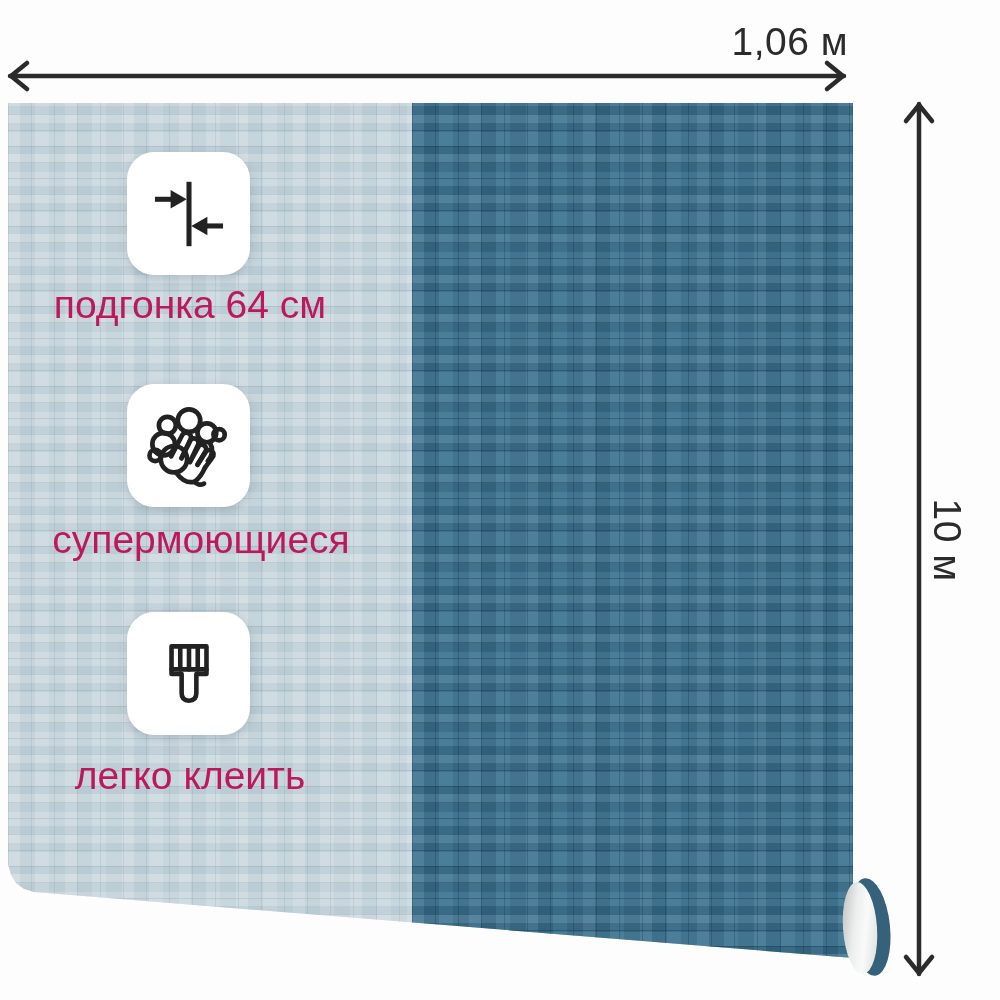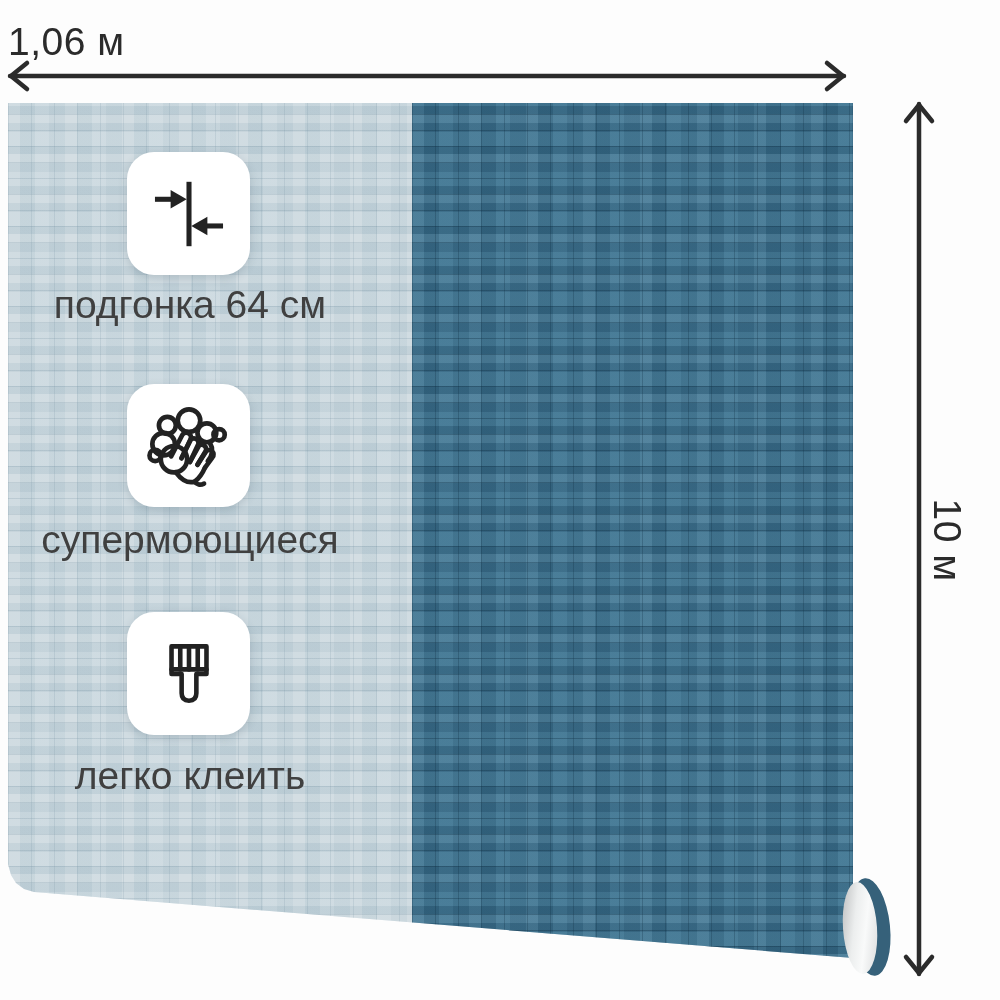--- a/index.html
+++ b/index.html
@@ -4,21 +4,21 @@
 <style>
   html,body{margin:0;padding:0;background:#ffffff;}
   #stage{
     position:relative;width:1000px;height:1000px;background:#fdfdfd;overflow:hidden;
     font-family:"Liberation Sans", sans-serif;color:#2d2d2d;
   }
   .abs{position:absolute;}
 
   
   .dim-label{font-size:39px;font-weight:400;color:#2b2b2b;letter-spacing:.5px;}
-  #width-label{left:8px;top:20px;width:840px;text-align:left;}
+  #width-label{left:8px;top:20px;width:840px;text-align:right;}
   #height-label{left:879px;top:520px;width:140px;height:40px;text-align:center;
     transform:rotate(90deg);}
   .arrow-svg{display:block;}
 
   
   #sheet{
     left:8px;top:103px;width:845px;height:860px;
     clip-path:polygon(0px 0px,845px 0px,845px 855px,26px 789px,16px 786px,8px 780px,3px 772px,0px 761px);
   }
   .half{position:absolute;top:0;height:100%;}
@@ -52,24 +52,24 @@
     width:123px;height:123px;background:#ffffff;border-radius:27px;
     box-shadow:0 3px 10px rgba(50,75,90,.20);
     display:flex;align-items:center;justify-content:center;
   }
   #badge-1{left:127px;top:152px;}
   #badge-2{left:127px;top:384px;}
   #badge-3{left:127px;top:612px;}
   .badge svg{display:block;}
   .feature-label{
     left:8px;width:364px;text-align:center;
-    font-size:39px;font-weight:400;color:#404040;white-space:nowrap;
+    font-size:39px;font-weight:400;color:#be185d;white-space:nowrap;
   }
   #label-1{top:283px;}
-  #label-2{top:518px;}
+  #label-2{top:518px;padding-left:11px;}
   #label-3{top:748px;margin-top:6px;}
 </style>
 </head>
 <body>
 
 <div id="stage">
 
   <div class="abs dim-label" id="width-label">1,06 м</div>
 
   <svg class="abs arrow-svg" style="left:6px;top:59px;" width="842" height="34" viewBox="0 0 842 34">

